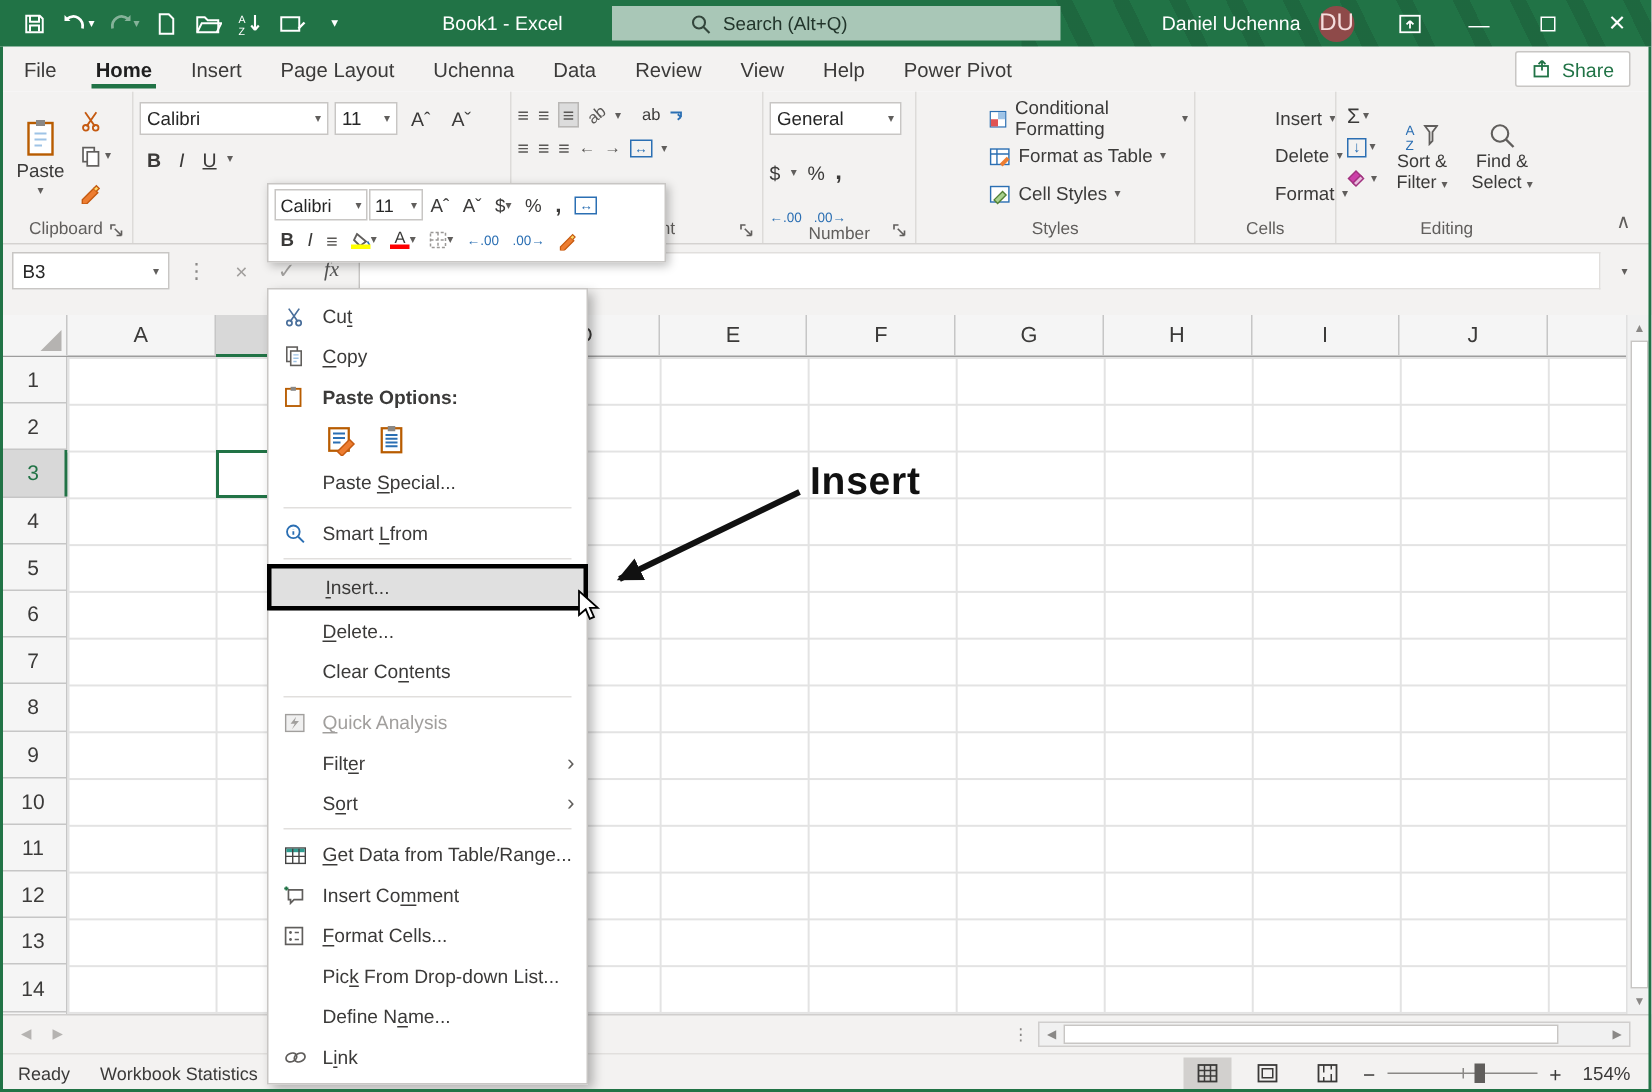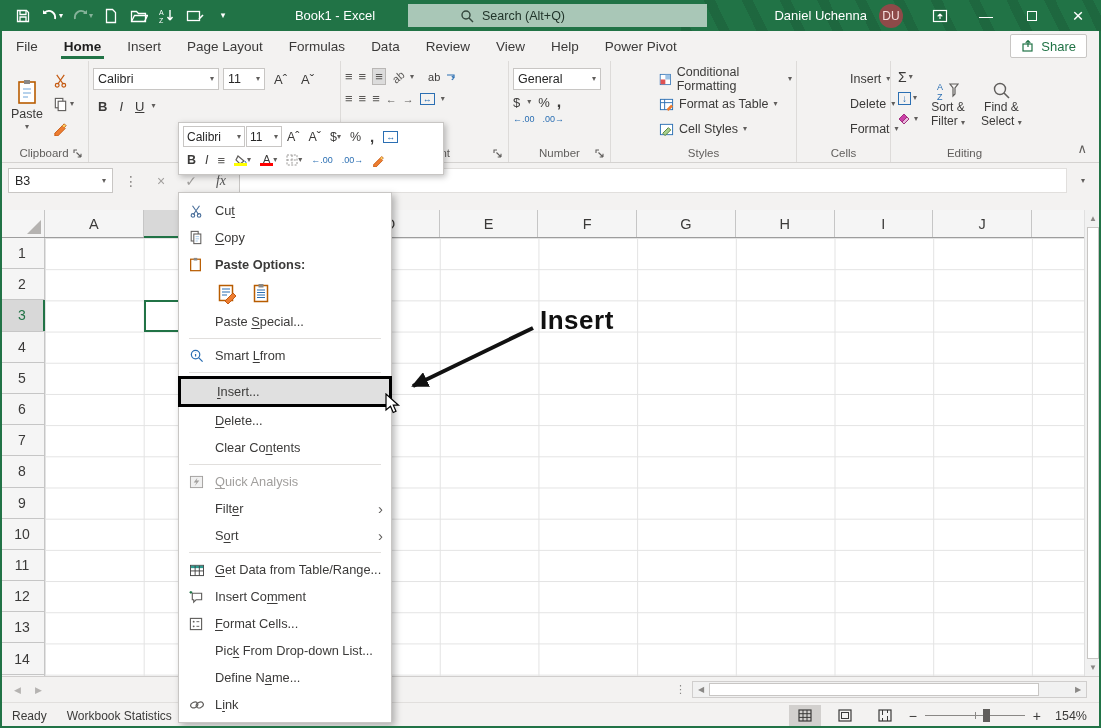--- a/index.html
+++ b/index.html
@@ -12,21 +12,21 @@
   
   .titlebar{position:absolute;top:0;left:0;right:0;height:31px;background:#217346;display:flex;align-items:center;color:#fff;z-index:20;}
   .titlebar .deco{position:absolute;right:0;top:0;bottom:0;width:420px;background:repeating-linear-gradient(64deg,rgba(0,0,0,.10) 0 10px,rgba(0,0,0,0) 10px 34px);pointer-events:none;}
   .qat{display:flex;align-items:center;gap:2px;padding-left:10px;}
   .qbtn{height:26px;min-width:26px;display:flex;align-items:center;justify-content:center;padding:0 3px;}
   .qbtn.dim{opacity:.45;}
   .title-text{position:absolute;left:270px;width:130px;text-align:center;font-size:13px;}
   .searchbox{position:absolute;left:408px;top:4px;width:299px;height:23px;background:#a9c7b7;display:flex;align-items:center;gap:8px;padding-left:52px;color:#22352b;font-size:12.5px;}
   .tb-right{position:absolute;right:0;top:0;height:31px;display:flex;align-items:center;}
   .user-name{font-size:13px;margin-right:12px;}
-  .avatar{width:24px;height:24px;border-radius:50%;background:#8e4a49;color:#f5dddd;font-size:12px;display:flex;align-items:center;justify-content:center;margin-right:14px;}
+  .avatar{width:24px;height:24px;border-radius:50%;background:#8e4a49;color:#f5dddd;font-size:16px;display:flex;align-items:center;justify-content:center;margin-right:14px;}
   .winbtn{width:46px;height:31px;display:flex;align-items:center;justify-content:center;font-size:14px;}
   .maxbox{width:10px;height:10px;border:1px solid #fff;}
   
   .tabrow{position:absolute;top:31px;left:0;right:0;height:30px;background:#f3f2f1;display:flex;align-items:center;z-index:19;}
   .rtab{padding:12px 13px;height:30px;display:flex;align-items:center;font-size:13.5px;color:#3b3a39;position:relative;}
   .rtab.active{color:#1f1f1f;font-weight:bold;}
   .rtab.active::after{content:"";position:absolute;left:10px;right:10px;bottom:2px;height:3px;background:#217346;}
   .share-btn{position:absolute;right:14px;top:3px;height:24px;border:1px solid #c8c6c4;background:#fff;color:#217346;display:flex;align-items:center;gap:6px;padding:0 10px;font-size:13px;border-radius:2px;}
   
   .ribbon{position:absolute;top:61px;left:0;right:0;height:102px;background:#f3f2f1;border-bottom:1px solid #d4d2d0;display:flex;z-index:18;}
@@ -205,21 +205,21 @@
     <div class="rtab active">
         <span>Home</span>
       </div>
     <div class="rtab">
         <span>Insert</span>
       </div>
     <div class="rtab">
         <span>Page Layout</span>
       </div>
     <div class="rtab">
-        <span>Formulas</span>
+        <span>Uchenna</span>
       </div>
     <div class="rtab">
         <span>Data</span>
       </div>
     <div class="rtab">
         <span>Review</span>
       </div>
     <div class="rtab">
         <span>View</span>
       </div>
@@ -349,21 +349,21 @@
         <span class="launcher">
             <svg width="9" height="9" viewBox="0 0 9 9">
               <path d="M1 4V1h3" fill="none" stroke="#605e5c" stroke-width="1.1"></path>
               <path d="M3.5 3.5L8 8M8 8V4.7M8 8H4.7" fill="none" stroke="#605e5c" stroke-width="1.1"></path>
             </svg>
           </span>
       </div>
     </div>
 
     <div class="rgroup" style="width:102px">
-      <div class="rg-body" style="flex-direction:column;gap:3px;padding-top:3px">
+      <div class="rg-body" style="flex-direction:column;gap:16px;padding-top:3px">
         <div class="combo" style="width:88px">
             <span>General</span>
             <span class="chev">▾</span>
           </div>
         <div style="display:flex;gap:7px;align-items:center;font-size:13px;color:#3b3a39">
           <span>$</span>
             <span class="chev">▾</span>
           <span>%</span>
           <span style="font-weight:bold;font-size:16px">,</span>
         </div>

